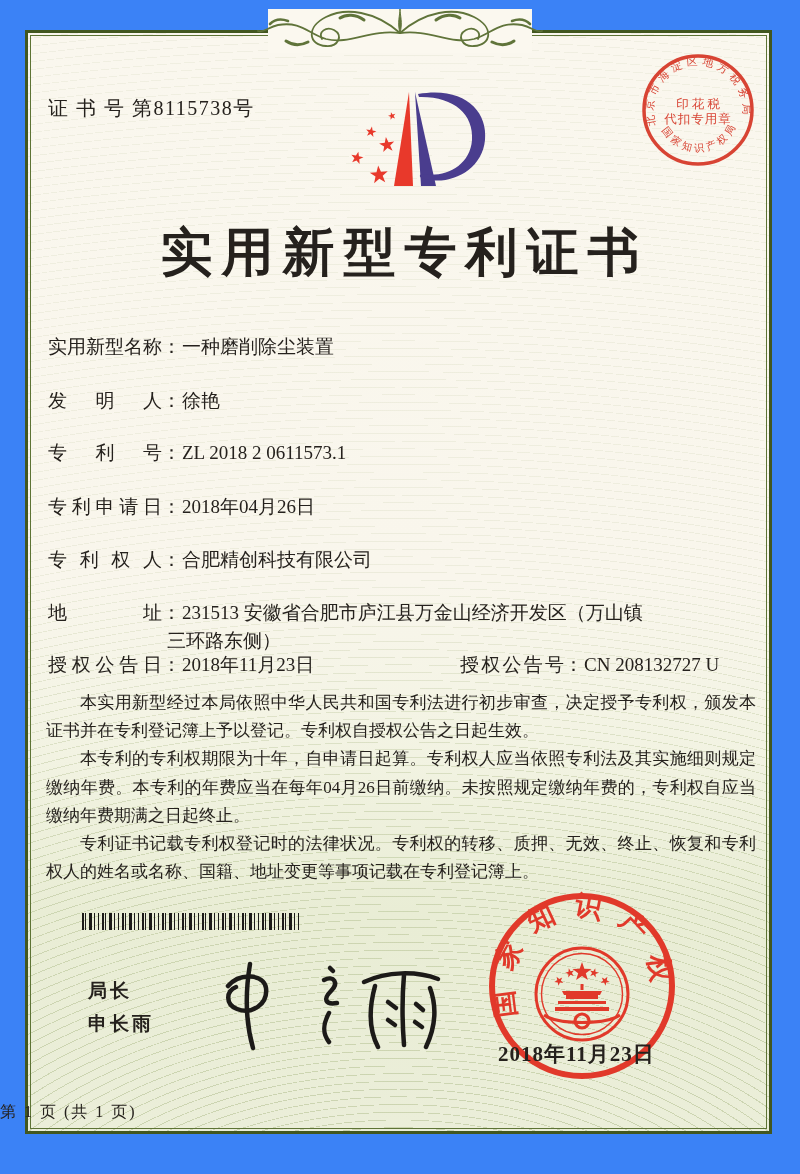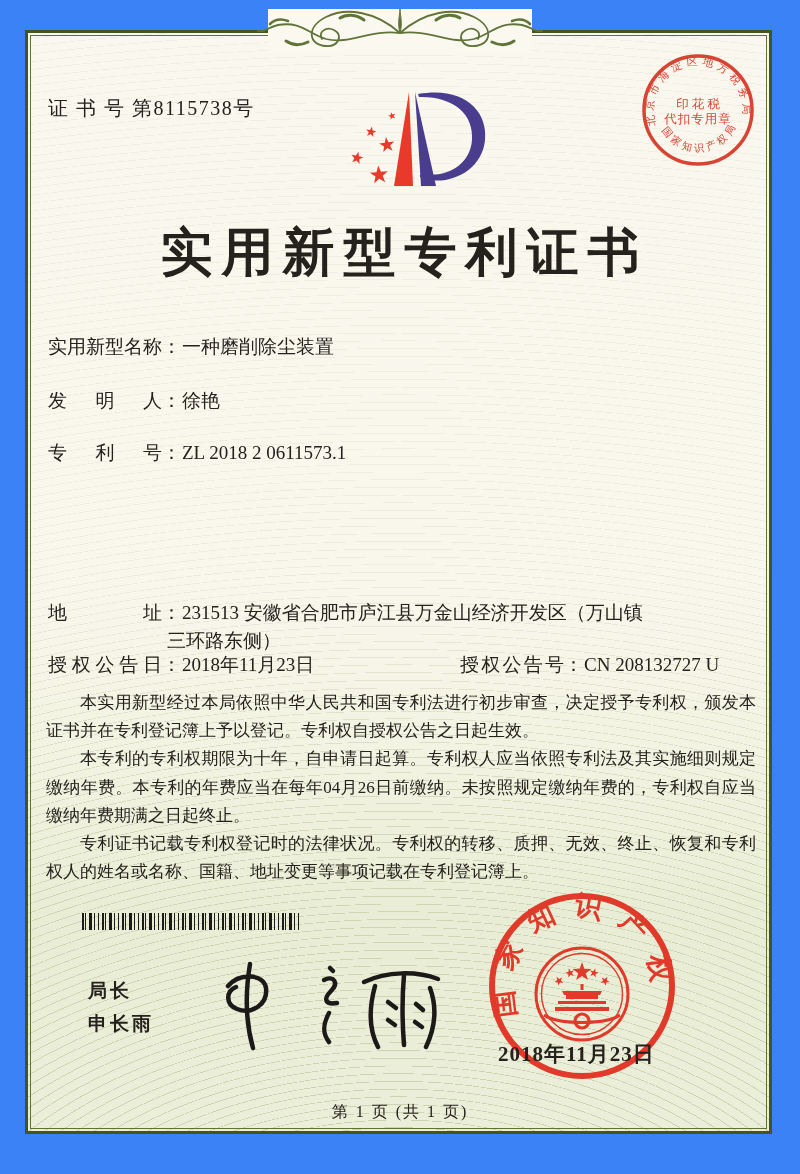--- a/index.html
+++ b/index.html
@@ -38,21 +38,21 @@
     background:repeating-linear-gradient(90deg,
       #1d1b19 0 2px, transparent 2px 3px,
       #1d1b19 3px 4px, transparent 4px 7px,
       #1d1b19 7px 10px, transparent 10px 12px,
       #1d1b19 12px 13px, transparent 13px 16px,
       #1d1b19 16px 17px, transparent 17px 20px);
   }
   .sig-title{left:88px;top:978px;font-size:19px;font-weight:700;letter-spacing:3px;font-family:"Liberation Sans","DejaVu Sans",sans-serif;}
   .sig-name{left:88px;top:1011px;font-size:19px;font-weight:700;letter-spacing:3px;font-family:"Liberation Sans","DejaVu Sans",sans-serif;text-align:center;}
   .seal-date{left:498px;top:1040px;font-size:21px;font-weight:600;letter-spacing:1px;white-space:nowrap;z-index:6;}
-  .footer{left:0;right:0;top:1102px;text-align:center;font-size:16px;letter-spacing:2px;}
+  .footer{left:0;right:0;top:1102px;text-align:left;font-size:16px;letter-spacing:2px;}
   svg{display:block;}
   .stamp-text{fill:#d84434;font-family:"Liberation Serif","DejaVu Serif",serif;}
   .seal-text{fill:#e1392a;font-family:"Liberation Serif","DejaVu Serif",serif;font-weight:700;}
 </style>
 </head>
 <body>
 
 <div class="page">
 
   <div class="paper"></div>
@@ -121,20 +121,26 @@
   <div class="abs title">实用新型专利证书</div>
 
   <div class="row" style="top:334px">
     <span class="lbl" style="width:114px">实用新型名称</span><span>：</span><span class="val">一种磨削除尘装置</span>
   </div>
   <div class="row" style="top:388px">
     <span class="lbl" style="width:114px">发明人</span><span>：</span><span class="val">徐艳</span>
   </div>
   <div class="row" style="top:440px">
     <span class="lbl" style="width:114px">专利号</span><span>：</span><span class="val">ZL 2018 2 0611573.1</span>
+  </div>
+  <div class="row" style="top:494px">
+    <span class="lbl" style="width:114px">专利申请日</span><span>：</span><span class="val">2018年04月26日</span>
+  </div>
+  <div class="row" style="top:547px">
+    <span class="lbl" style="width:114px">专利权人</span><span>：</span><span class="val">合肥精创科技有限公司</span>
   </div>
   <div class="row" style="top:600px">
     <span class="lbl" style="width:114px">地址</span><span>：</span><span class="val">231513 安徽省合肥市庐江县万金山经济开发区（万山镇</span>
   </div>
   <div class="addr2" style="top:628px">三环路东侧）</div>
   <div class="row" style="top:652px">
     <span class="lbl" style="width:114px">授权公告日</span><span>：</span><span class="val">2018年11月23日</span>
   </div>
   <div class="grant-no" style="top:652px">
     <span class="lbl">授权公告号</span><span>：</span><span class="val">CN 208132727 U</span>

